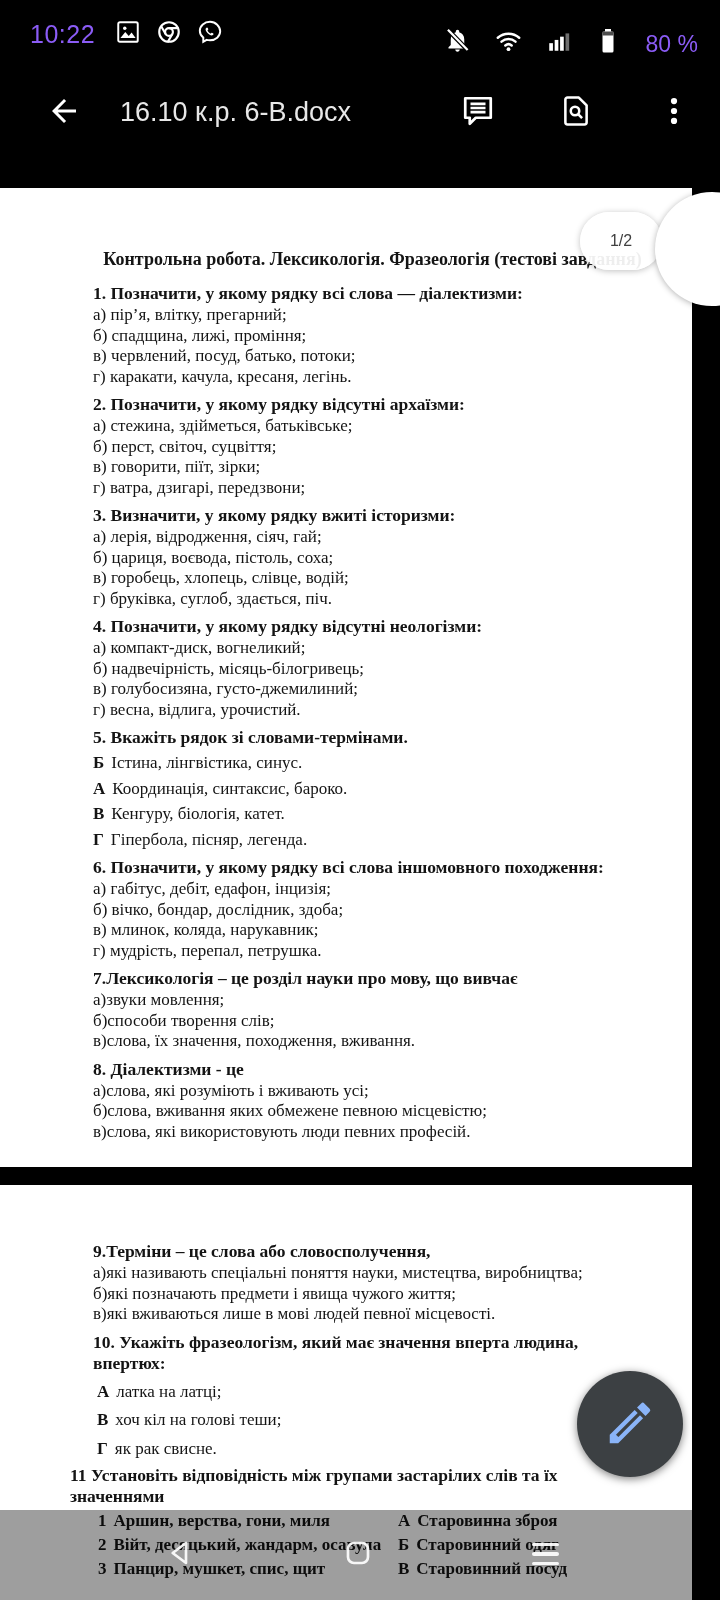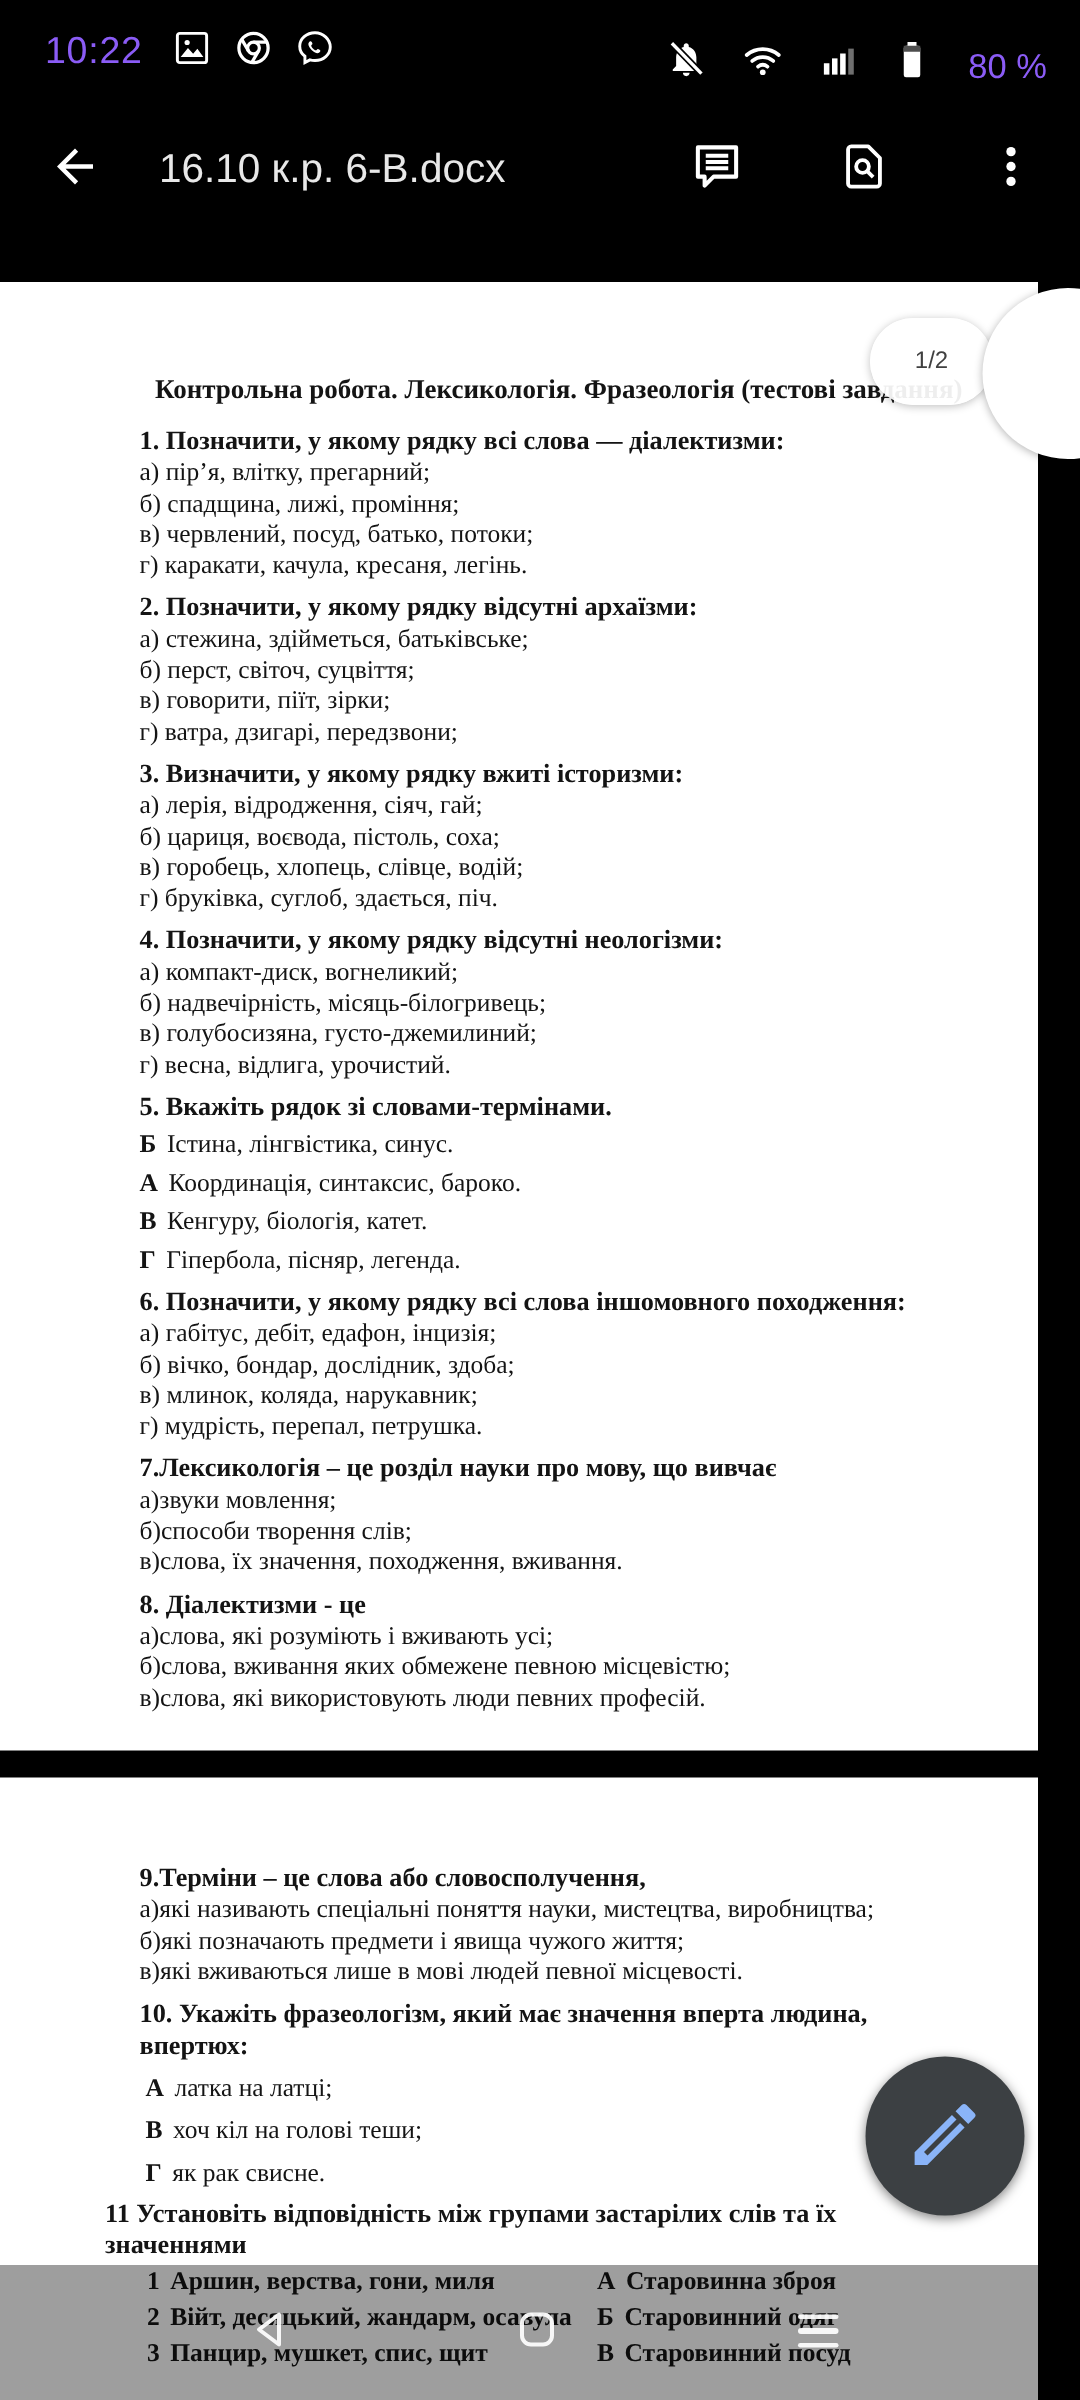--- a/index.html
+++ b/index.html
@@ -11,21 +11,21 @@
   .status-bar { position:absolute; top:0; left:0; width:720px; height:62px;
                 display:flex; align-items:center; padding:6px 22px 0 30px; color:#8b5cf6; }
   .sb-time { font-size:25px; letter-spacing:.5px; }
   .sb-left { display:flex; align-items:center; gap:15px; margin-left:20px; }
   .sb-spacer { flex:1; }
   .sb-right { display:flex; align-items:flex-end; gap:24px;margin-top:16px; }
   .sb-batt-text { font-size:23px; margin-left:2px; }
 
   
   .app-bar { position:absolute; top:62px; left:0; width:720px; height:100px;
-             display:flex; align-items:center; padding:0 26px 0 30px; }
+             display:flex; align-items:center; padding:0 26px 0 44px; }
   .ab-title { color:#e8e8e8; font-size:27px; margin-left:36px; flex:1;
               white-space:nowrap; overflow:hidden; }
   .ab-icons { display:flex; align-items:center; gap:58px; }
   .icon-btn { background:none; border:none; padding:0; cursor:pointer; display:flex;
               align-items:center; justify-content:center; width:40px; height:40px; }
 
   
   .page { position:absolute; left:0; width:692px; background:#fff;
           font-family:"Liberation Serif","DejaVu Serif",serif; color:#141414;
           padding:0 40px 0 93px; overflow:hidden; }

